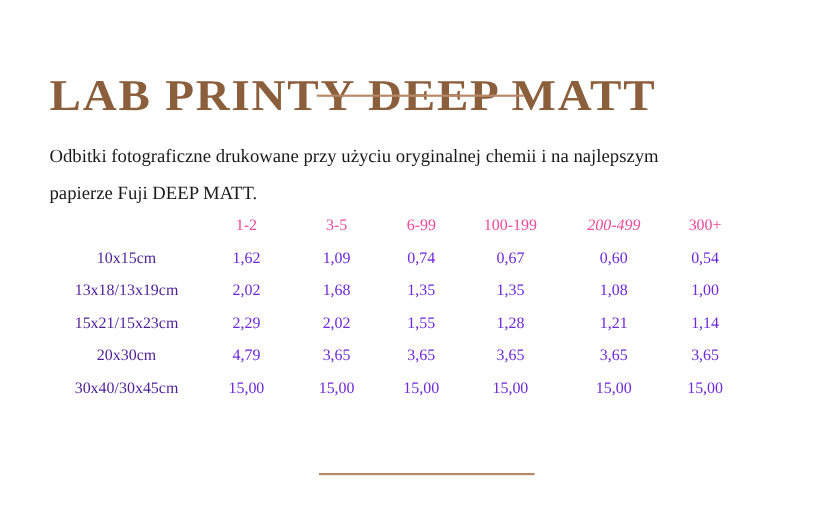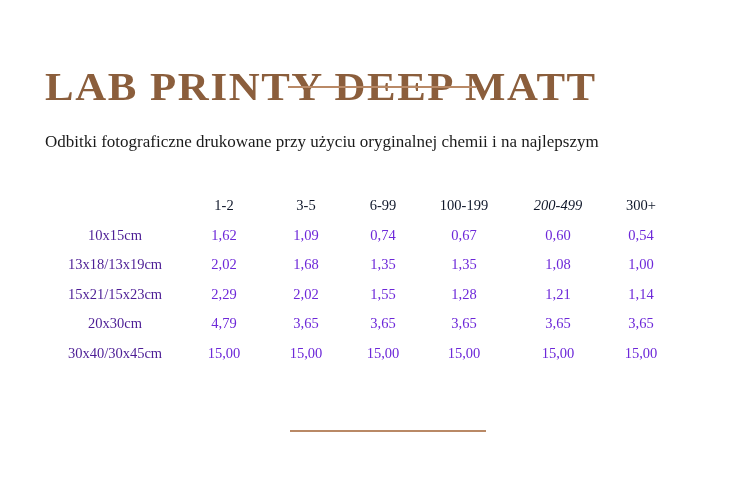--- a/index.html
+++ b/index.html
@@ -21,34 +21,35 @@
     position: absolute; left: 45px; top: 109px; width: 690px;
     font-size: 15.5px; line-height: 33px; color: #1a1a1a;
     font-family: "Liberation Serif", "DejaVu Serif", serif;
   }
   .intro span { font-size: 17px; }
   table.prices {
     position: absolute; left: 50px; top: 191px; border-collapse: collapse;
     font-family: "Liberation Serif", "DejaVu Serif", serif; font-size: 14.5px;
   }
   table.prices td, table.prices th { padding: 0; height: 29.5px; text-align: center; font-weight: normal; }
-  table.prices th { color: #0f172a; font-size: 14.5px; }
+  table.prices th { color: #ec4899; font-size: 14.5px; }
   table.prices td.size { color: #4c1d95; }
   table.prices td.val { color: #6d28d9; }
   .c0 { width: 130px; } .c1 { width: 88px; } .c2 { width: 76px; } .c3 { width: 78px; }
   .c4 { width: 84px; } .c5 { width: 104px; font-style: italic; } .c6 { width: 62px; }
 </style>
 </head>
 <body>
 
 <h1 class="title">LAB PRINTY DEEP MATT</h1>
 <div class="rule top"></div>
 
 <p class="intro">
   <span>Odbitki fotograficzne drukowane przy użyciu oryginalnej chemii i na najlepszym</span><br>
+  <span>papierze Fuji DEEP MATT.</span>
 </p>
 
 <table class="prices">
   <thead>
     <tr>
       <th class="c0"></th>
       <th class="c1">1-2</th>
       <th class="c2">3-5</th>
       <th class="c3">6-99</th>
       <th class="c4">100-199</th>

